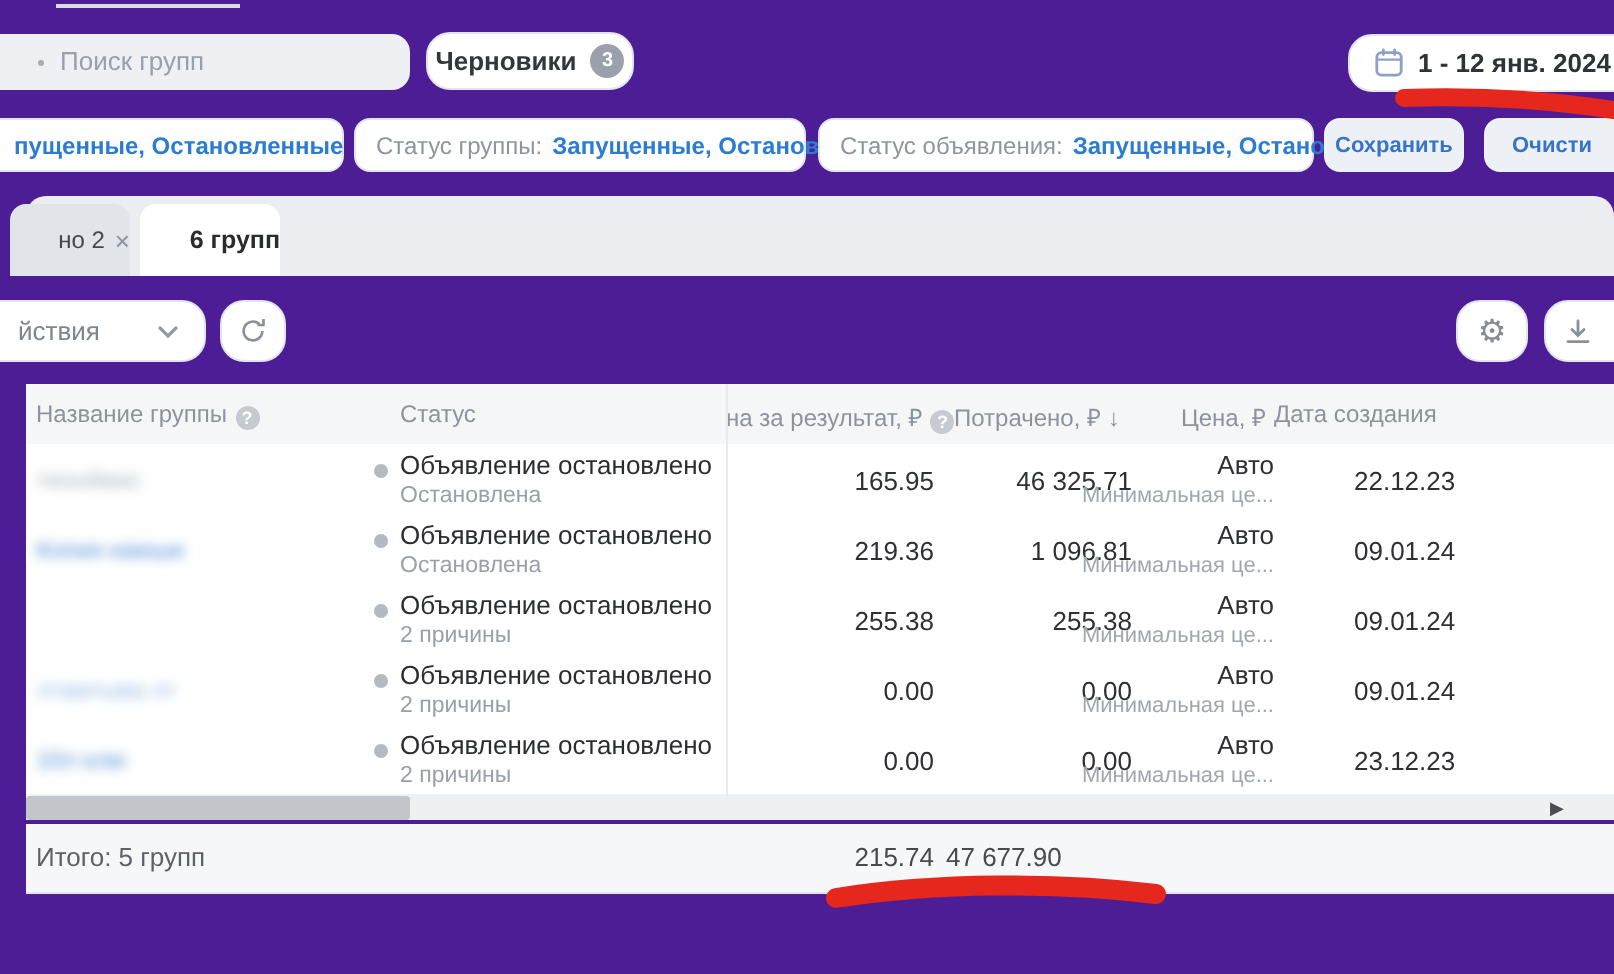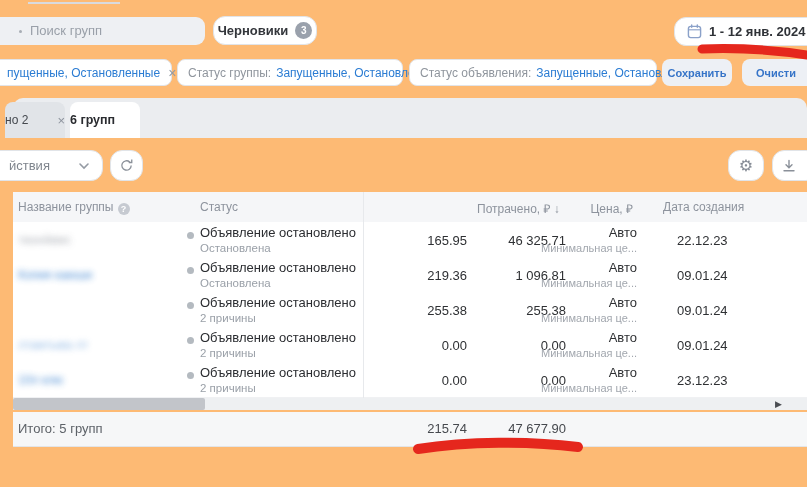--- a/index.html
+++ b/index.html
@@ -1,43 +1,43 @@
 <!DOCTYPE html>
 <html><head>
 <meta charset="utf-8">
 <style>
   html,body{margin:0;padding:0;background:#fff;}
-  .stage{position:relative;width:807px;height:487px;overflow:hidden;background:#fdba74;
+  .stage{position:relative;width:807px;height:487px;overflow:hidden;background:#4c1d95;
          font-family:"Liberation Sans",sans-serif;color:#2c2e33;font-size:13px;}
   .abs{position:absolute;box-sizing:border-box;}
   
   .topline{left:28px;top:2px;width:92px;height:2px;background:#d9dbdf;}
   .search{left:-45px;top:17px;width:250px;height:28px;background:#eef0f3;border-radius:9px;}
   .search .ph{position:absolute;left:75px;top:6px;color:#9aa0a9;font-size:13px;}
   .search .frag{position:absolute;left:64px;top:13px;width:3px;height:3px;background:#a8adb5;border-radius:50%;}
   .btn{background:#fff;border:1px solid #e1e4e8;border-radius:12px;display:flex;align-items:center;justify-content:center;cursor:pointer;}
   .drafts{left:213px;top:16px;width:104px;height:29px;gap:7px;font-weight:bold;font-size:13px;color:#33363b;}
   .badge{display:inline-flex;align-items:center;justify-content:center;width:17px;height:17px;border-radius:50%;
          background:#9aa1ac;color:#fff;font-size:10px;font-weight:bold;}
   .datebtn{left:674px;top:17px;width:148px;height:29px;gap:7px;font-weight:bold;font-size:13px;color:#2f3237;justify-content:flex-start;padding-left:12px;}
   
   .chip{height:27px;top:59px;background:#fff;border:1px solid #e2e4e8;border-radius:8px;display:flex;align-items:center;
         gap:5px;font-size:12px;color:#8f959d;padding:0 10px;white-space:nowrap;}
-  .chip .val{color:#2b7cd3;font-weight:normal;}
+  .chip .val{color:#2b7cd3;font-weight:bold;}
   .chip .x{color:#9299a2;font-size:14px;margin-left:3px;cursor:pointer;}
   .chip1{left:-10px;width:182px;padding-left:16px;}
   .chip2{left:177px;width:226px;}
   .chip3{left:409px;width:248px;}
   .linkbtn{top:59px;height:27px;background:#edf0f5;border-radius:8px;display:flex;align-items:center;justify-content:center;
            color:#3674c8;font-weight:bold;font-size:11px;cursor:pointer;}
   .save{left:662px;width:70px;}
   .clear{left:742px;width:78px;justify-content:flex-start;padding-left:14px;}
   
   .tabstrip{left:13px;top:98px;width:794px;height:40px;background:#ebedf0;border-radius:10px 10px 0 0;}
-  .tab{position:absolute;top:4px;height:36px;display:flex;align-items:center;justify-content:space-between;
+  .tab{position:absolute;top:4px;height:36px;display:flex;align-items:center;justify-content:flex-end;
        border-radius:8px 8px 0 0;font-size:12.5px;cursor:pointer;box-sizing:border-box;}
   .tab-sel{left:-8px;width:60px;background:#e1e4e8;color:#44484e;font-size:12px;gap:5px;}
   .tab-sel .x{color:#8d939d;font-size:13px;}
   .tab-active{left:57px;width:70px;background:#fff;font-weight:bold;color:#2a2c30;}
   .tab-2{left:127px;width:97px;background:#f2f3f5;color:#8b94a0;}
   
   .actions{left:-28px;top:150px;width:131px;height:31px;justify-content:space-between;padding:0 12px 0 36px;color:#7f858d;font-size:13px;}
   .iconbtn{top:150px;height:31px;color:#868c96;}
   .refresh{left:110px;width:33px;}
   .gear{left:728px;width:36px;font-family:"DejaVu Sans",sans-serif;font-size:16px;}
@@ -63,21 +63,21 @@
   .c-price{position:absolute;left:500px;width:124px;top:3px;text-align:right;}
   .pr1{font-size:13px;color:#2e3033;}
   .pr2{font-size:11px;color:#a2a7ae;margin-top:2px;white-space:nowrap;}
   .c-date{position:absolute;left:664px;top:11px;font-size:13px;color:#2e3033;}
   .hscroll{position:absolute;left:0;top:206px;width:794px;height:12px;background:#eef0f2;}
   .thumb{position:absolute;left:0;top:0;width:192px;height:12px;background:#c2c5ca;border-radius:2px;}
   .scrollarrow{position:absolute;left:762px;top:1px;font-size:9px;color:#4a4d52;}
   .tfoot{position:absolute;left:0;top:220px;width:794px;height:34px;background:#f6f7f8;border-bottom:1px solid #e3e5e8;}
   .tf-label{position:absolute;left:5px;top:9px;font-size:13px;color:#5d6268;}
   .tf-cpr{position:absolute;left:350px;width:104px;top:9px;text-align:right;font-size:13px;color:#46494e;}
-  .tf-spent{position:absolute;left:460px;width:93px;top:9px;text-align:right;font-size:13px;color:#46494e;}
+  .tf-spent{position:absolute;left:460px;width:93px;top:9px;text-align:left;font-size:13px;color:#46494e;}
   .annot{pointer-events:none;z-index:50;}
 </style>
 </head>
 <body>
 
 <div class="stage">
 
   <div class="abs topline"></div>
 
   <div class="abs search">
@@ -147,23 +147,24 @@
     <svg width="16" height="16" viewBox="0 0 16 16">
       <path d="M8 2.5v7M5 6.8L8 9.8l3-3" stroke="#8a9099" stroke-width="1.4" fill="none" stroke-linecap="round"></path>
       <path d="M3 12.8h10" stroke="#8a9099" stroke-width="1.4" stroke-linecap="round"></path>
     </svg>
   </div>
 
   <div class="abs panel">
     <div class="thead">
       <span class="th" style="left:5px;"><span>Название группы</span><span class="help">?</span></span>
       <span class="th" style="left:187px;">Статус</span>
+      <span class="th" style="left:350px;"><span>на за результат, ₽</span><span class="help">?</span></span>
       <span class="th" style="left:464px;text-align:right;"><span>Потрачено, ₽</span> <span>↓</span></span>
       <span class="th" style="left:560px;width:60px;text-align:right;">Цена, ₽</span>
-      <span class="th" style="left:650px;">Дата создания</span>
+      <span class="th" style="left:624px;">Дата создания</span>
     </div>
 
     <div class="trow" style="top:30px;">
       <span class="c-name blurname name-gray">тмзнйвмс</span>
       <div class="c-status">
         <span class="dot"></span>
         <div class="st1">Объявление остановлено</div>
         <div class="st2">Остановлена</div>
       </div>
       <span class="c-cpr">165.95</span>

